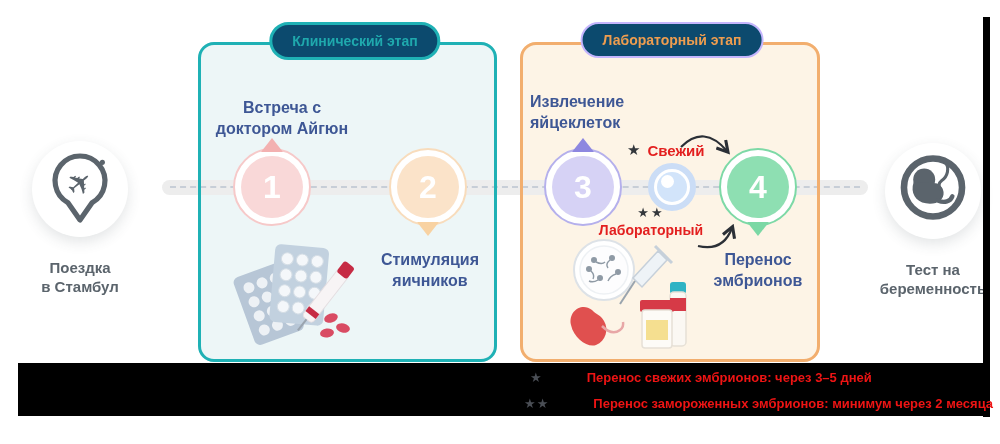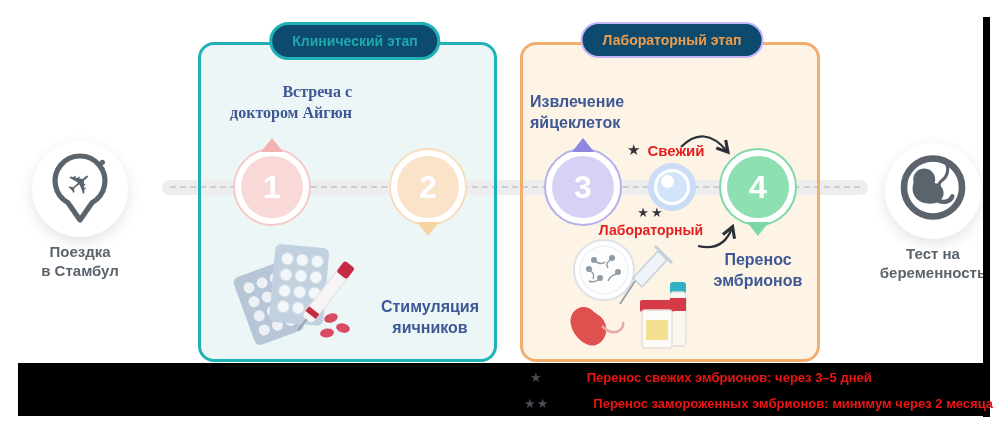--- a/index.html
+++ b/index.html
@@ -19,32 +19,32 @@
     background:#0c4a6e;border-radius:999px;padding:8px 20px;font-size:14px;font-weight:bold;white-space:nowrap;
   }
   .badge.clinical{left:355px;border:3px solid #1fb1b5;color:#1fa9ad;}
   .badge.lab{left:672px;border:2px solid #c4b5fd;color:#ee9d4f;}
   
   .track{position:absolute;left:162px;top:180px;width:706px;height:15px;border-radius:9px;background:#ededed;z-index:3;}
   .track-dash{position:absolute;left:8px;right:8px;top:6px;height:0;border-top:2px dashed #c7ced7;}
   
   .milestone{position:absolute;z-index:4;}
   .mcircle{width:96px;height:96px;border-radius:50%;background:#fff;box-shadow:0 5px 14px rgba(60,70,80,.14);display:flex;align-items:center;justify-content:center;}
-  .mlabel{margin-top:6px;text-align:center;font-size:15px;font-weight:bold;color:#5b646c;line-height:1.25;}
+  .mlabel{margin-top:22px;text-align:center;font-size:15px;font-weight:bold;color:#5b646c;line-height:1.25;}
   
   .step{position:absolute;width:74px;height:74px;border-radius:50%;background:#fff;border:2px solid var(--ring);z-index:6;display:flex;align-items:center;justify-content:center;}
   .step::before{content:"";position:absolute;inset:6px;border-radius:50%;background:var(--fill);}
   .step .num{position:relative;color:#fff;font-size:32px;font-weight:bold;z-index:2;}
   .ptr{position:absolute;left:50%;margin-left:-11px;width:0;height:0;border-left:11px solid transparent;border-right:11px solid transparent;z-index:1;}
   .ptr.up{top:-12px;border-bottom:14px solid var(--ptr);}
   .ptr.down{bottom:-12px;border-top:14px solid var(--ptr);}
   
   .step-title{position:absolute;z-index:6;font-weight:bold;color:#3e5795;font-size:16px;line-height:1.3;}
-  .t-meet{left:212px;top:82px;width:140px;text-align:right;font-family:Liberation Serif, serif;}
-  .t-stim{left:365px;top:250px;width:130px;text-align:center;margin-top:47px;}
+  .t-meet{left:212px;top:98px;width:140px;text-align:center;}
+  .t-stim{left:365px;top:250px;width:130px;text-align:center;}
   .t-retr{left:530px;top:92px;width:130px;text-align:left;}
   .t-trans{left:695px;top:250px;width:126px;text-align:center;}
   
   .egg{position:absolute;left:648px;top:163px;width:36px;height:36px;border:6px solid #cbddf6;border-radius:50%;background:#fff;z-index:6;}
   .egg-inner{position:absolute;inset:3px;border-radius:50%;background:#d2e4fa;}
   .egg-inner::after{content:"";position:absolute;left:4px;top:3px;width:13px;height:13px;border-radius:50%;background:#fff;}
   
   .anno{position:absolute;z-index:7;font-weight:bold;}
   .anno-fresh{left:627px;top:141px;display:flex;align-items:center;gap:7px;}
   .anno-fresh .stars{color:#33373c;font-size:15px;}

